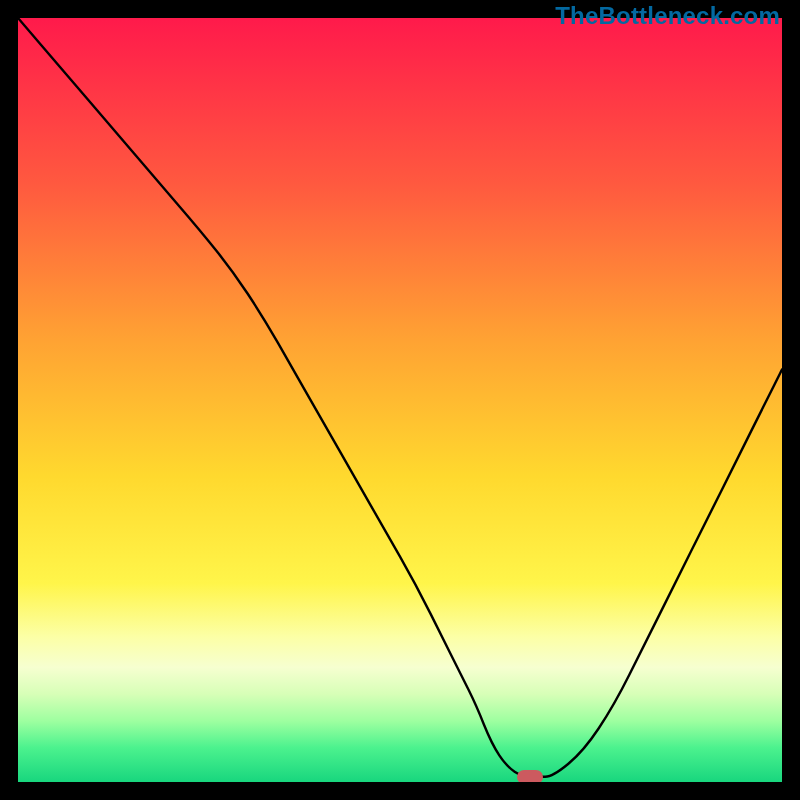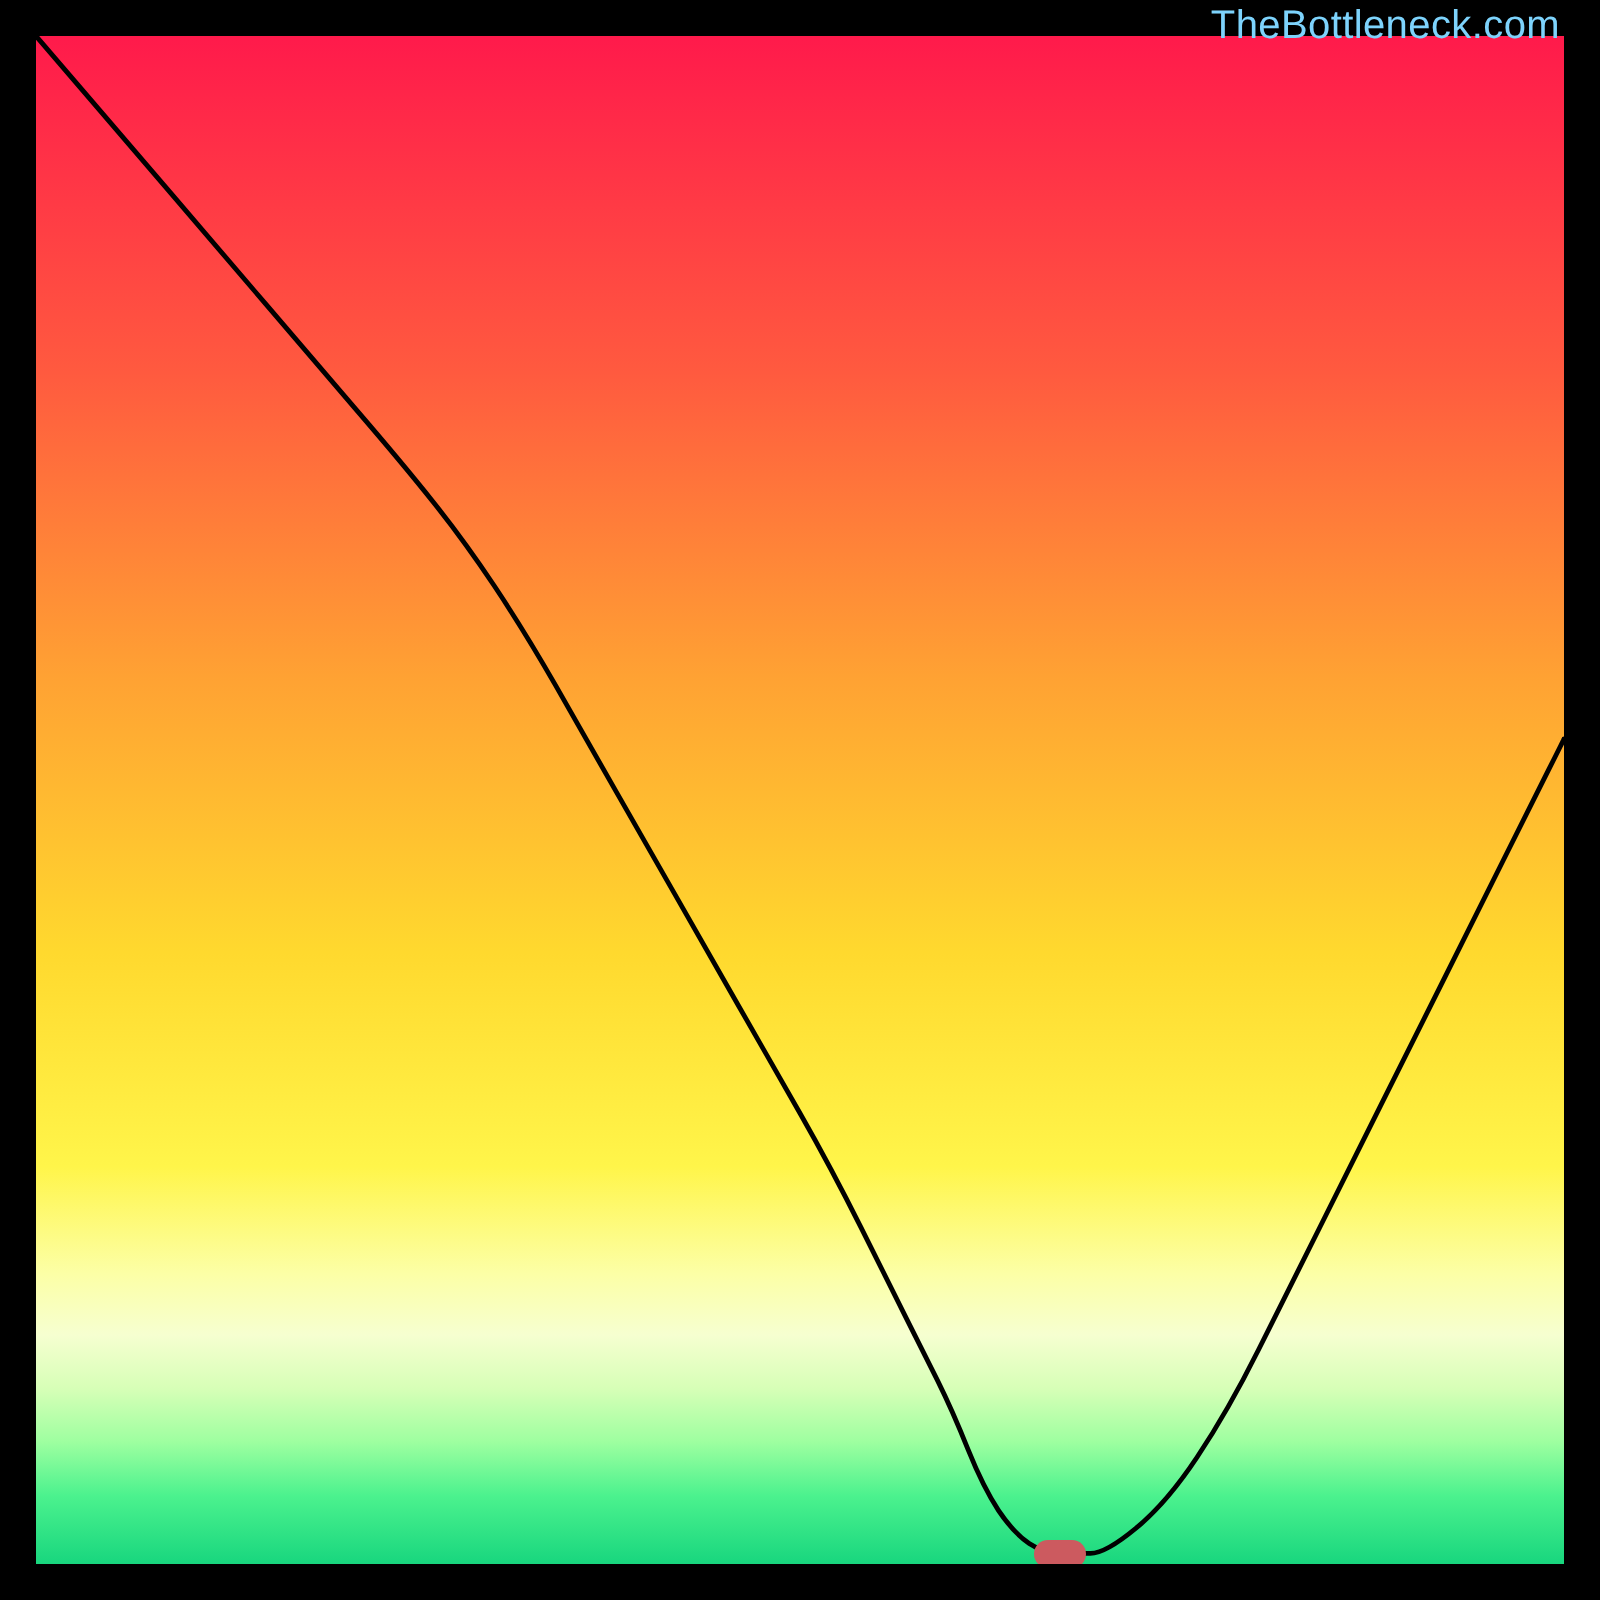--- a/index.html
+++ b/index.html
@@ -27,23 +27,23 @@
   }
   .gradient {
     position: absolute;
     inset: 0;
     
   }
   .watermark {
     position: absolute;
     top: 2px;
     right: 20px;
-    color: #7dd3fc;
-    font-size: 20px;
-    font-weight: 400;
+    color: #0369a1;
+    font-size: 24px;
+    font-weight: 700;
     letter-spacing: 0.2px;
     user-select: none;
   }
   svg.curve {
     position: absolute;
     inset: 0;
     width: 100%;
     height: 100%;
   }
   .marker {

